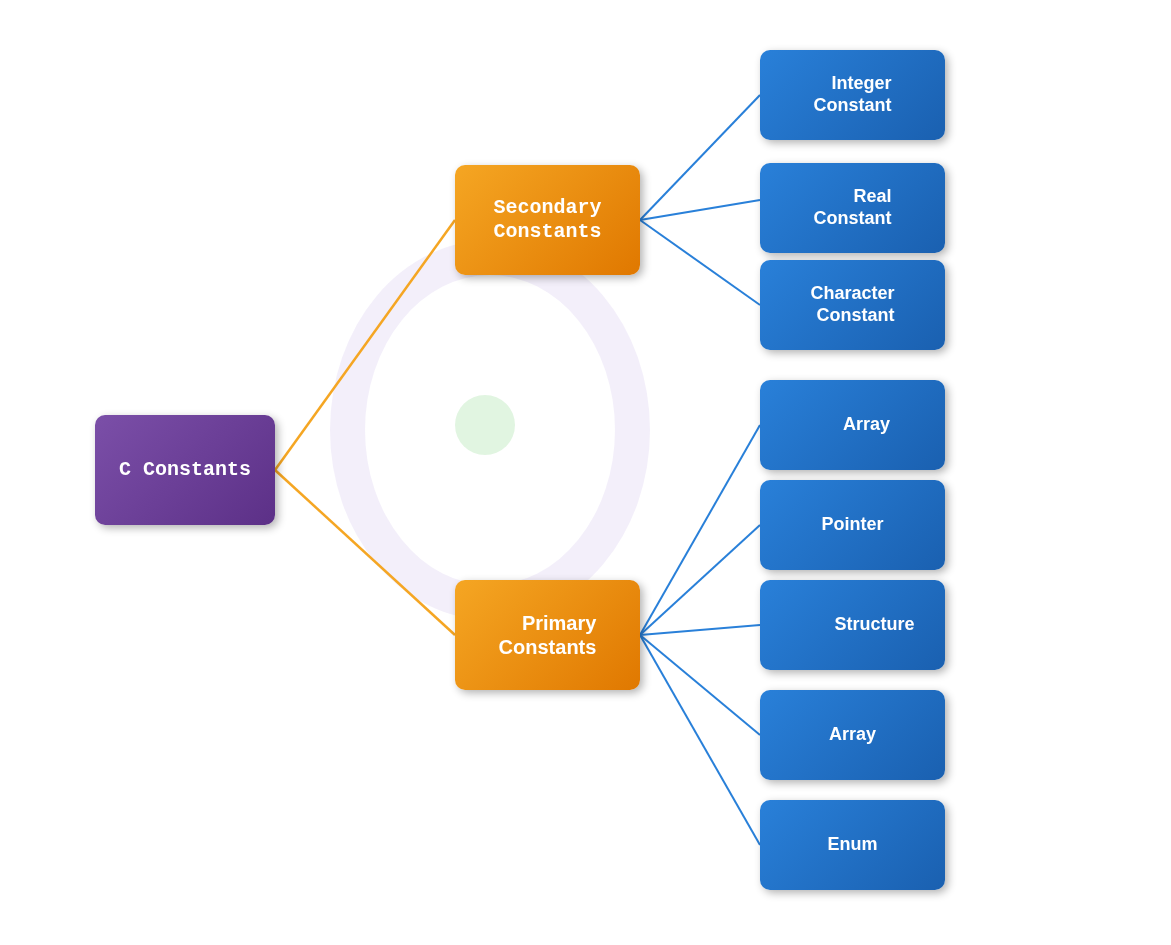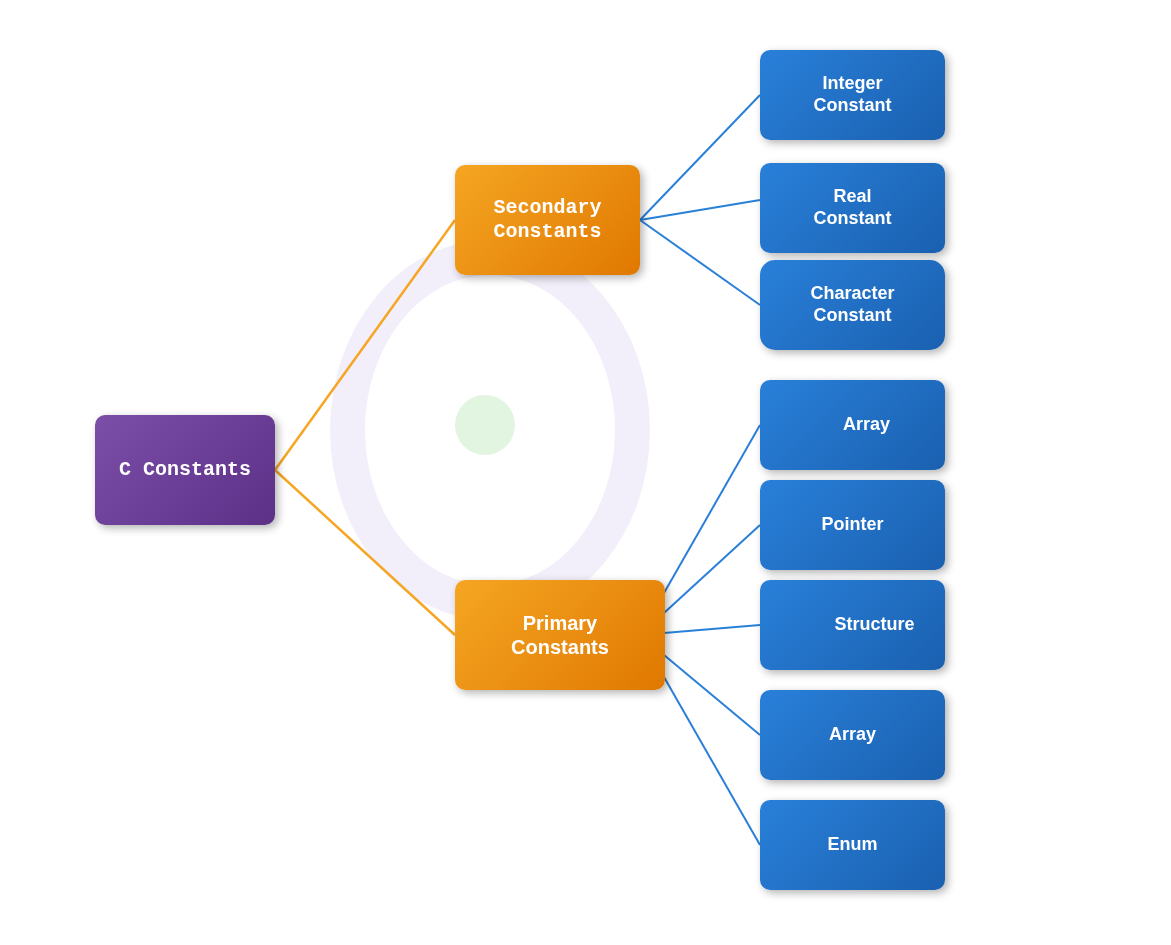--- a/index.html
+++ b/index.html
@@ -22,21 +22,21 @@
       width: 1171px;
       height: 945px;
       pointer-events: none;
     }
     .node {
       position: absolute;
       border-radius: 10px;
       display: flex;
       align-items: center;
       justify-content: center;
-      text-align: center;
+      text-align: right;
       font-weight: bold;
       color: #ffffff;
       font-size: 18px;
       line-height: 1.2;
     }
     .node-root {
       background: linear-gradient(135deg, #7b4fa8, #5c3087);
       width: 180px;
       height: 110px;
       font-size: 20px;
@@ -45,21 +45,21 @@
     }
     .node-secondary {
       background: linear-gradient(135deg, #f5a623, #e07800);
       width: 185px;
       height: 110px;
       font-size: 20px;
       box-shadow: 3px 3px 8px rgba(0,0,0,0.3);
     }
     .node-primary {
       background: linear-gradient(135deg, #f5a623, #e07800);
-      width: 210px;
+      width: 185px;
       height: 110px;
       font-size: 20px;
       box-shadow: 3px 3px 8px rgba(0,0,0,0.3);
     }
     .node-leaf {
       background: linear-gradient(135deg, #2980d9, #1a60b0);
       width: 185px;
       height: 90px;
       font-size: 18px;
       box-shadow: 3px 3px 8px rgba(0,0,0,0.3);
@@ -129,21 +129,21 @@
   </div>
 
   <div class="node node-leaf" style="left:760px; top:50px;">
     <span>Integer<br>Constant</span>
   </div>
 
   <div class="node node-leaf" style="left:760px; top:163px;">
     <span>Real<br>Constant</span>
   </div>
 
-  <div class="node node-leaf" style="left:760px; top:260px;border-radius:15px;">
+  <div class="node node-leaf" style="left:760px; top:260px;">
     <span>Character<br>Constant</span>
   </div>
 
   <div class="node node-leaf" style="left:760px; top:380px;padding-left:28px;">
     <span>Array</span>
   </div>
 
   <div class="node node-leaf" style="left:760px; top:480px;">
     <span>Pointer</span>
   </div>

